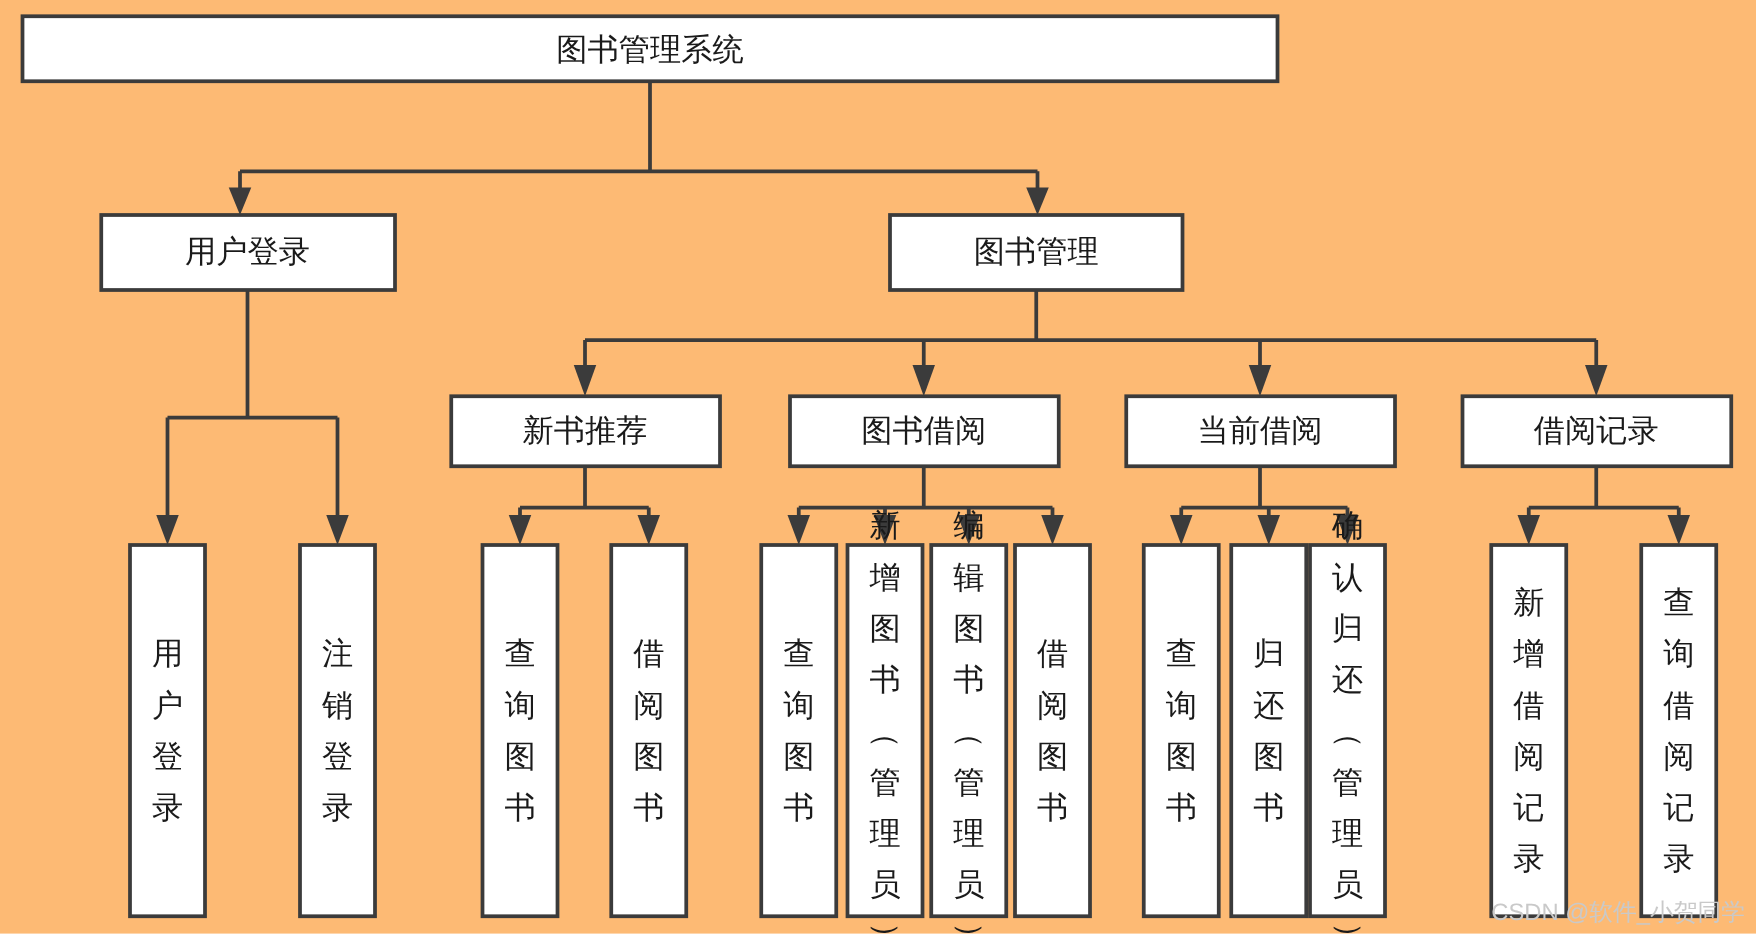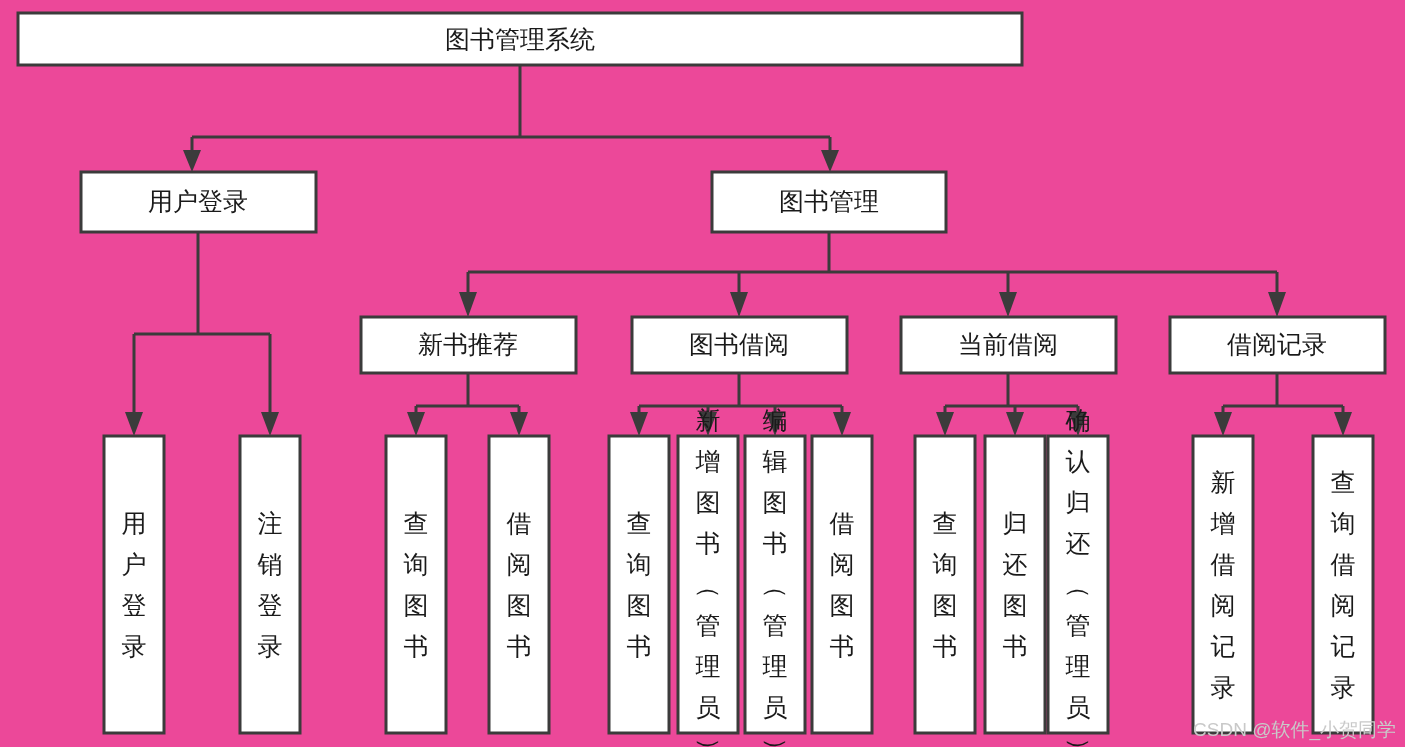--- a/index.html
+++ b/index.html
@@ -8,21 +8,21 @@
     padding: 0;
     background: #ffffff;
   }
   body {
     font-family: "Liberation Sans", "DejaVu Sans", sans-serif;
   }
   #diagram-root {
     position: relative;
     width: 1405px;
     height: 747px;
-    background: #ec4899;
+    background: #fdba74;
     overflow: hidden;
   }
   svg.diagram-canvas {
     position: absolute;
     left: 0;
     top: 0;
     width: 1405px;
     height: 747px;
     display: block;
   }

